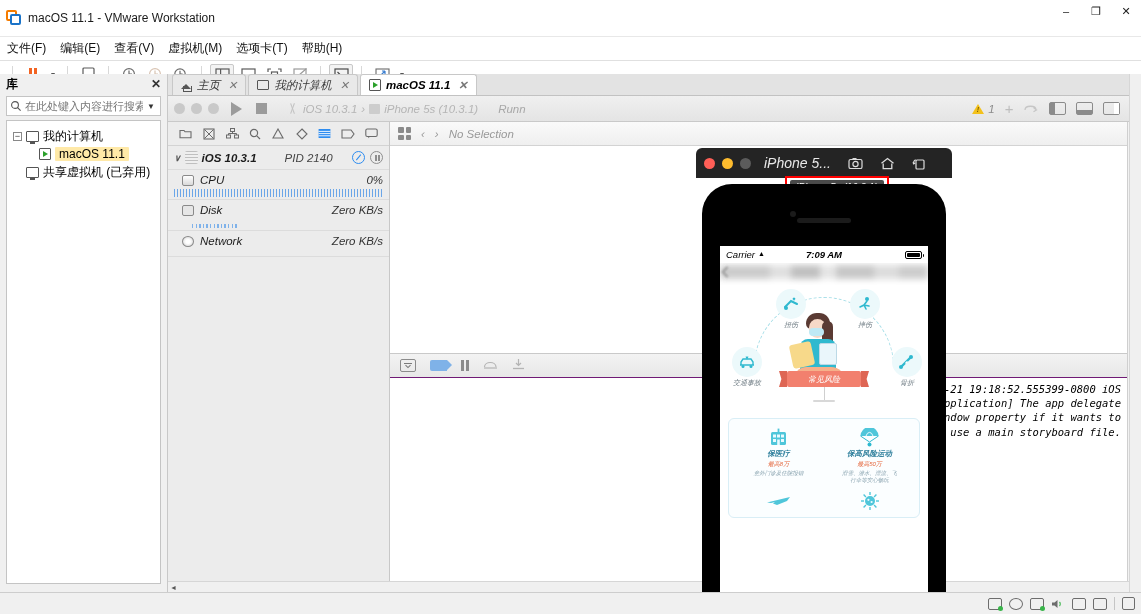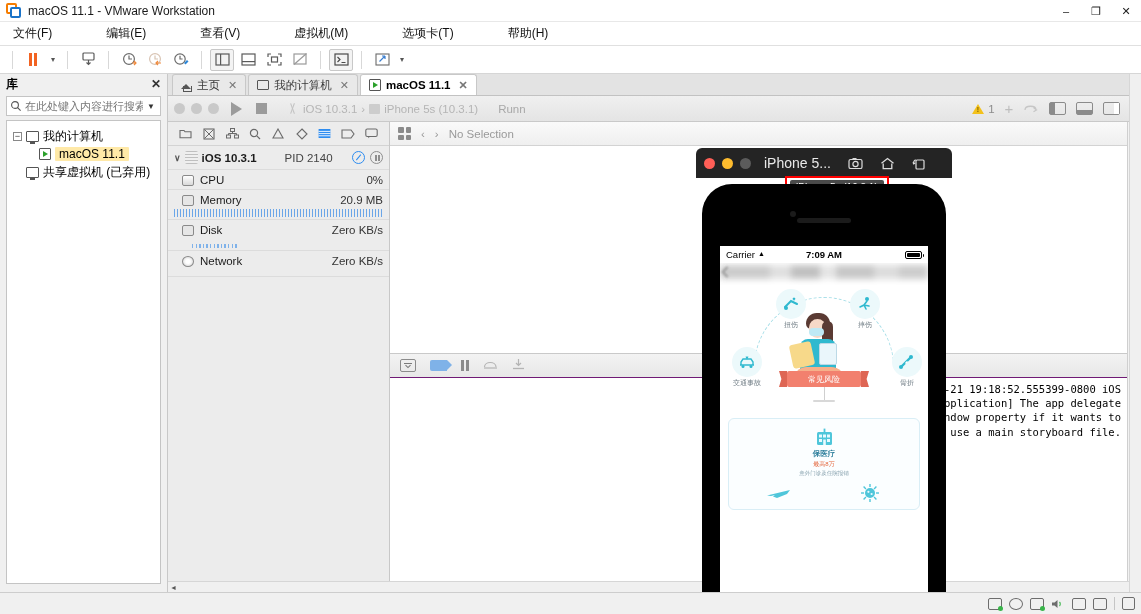--- a/index.html
+++ b/index.html
@@ -9,34 +9,33 @@
     font-family:"Liberation Sans", sans-serif;
     font-size:12px;
     background:#f0f0f0;
     overflow:hidden;
     position:relative;
     color:#000;
   }
 
   
   #vmware-titlebar{
-    height:22px; background:#ffffff; display:flex; align-items:center;
+    height:37px; background:#ffffff; display:flex; align-items:center;
     border-bottom:1px solid #e8e8e8; position:relative;
   }
   #vm-app-icon{ width:16px;height:16px;margin:0 6px 0 6px;position:relative;flex:none;}
   #vm-app-icon .sq1{position:absolute;left:0;top:0;width:11px;height:11px;border:2px solid #f57c00;border-radius:2px;}
   #vm-app-icon .sq2{position:absolute;left:4px;top:4px;width:11px;height:11px;border:2px solid #1a73c8;border-radius:2px;background:#fff;}
   #vm-title{font-size:12px;color:#1a1a1a;}
   #win-buttons{position:absolute;right:0;top:0;height:22px;display:flex;}
   .win-btn{width:30px;height:22px;display:flex;align-items:center;justify-content:center;font-size:11px;color:#222;}
 
   #vmware-menubar{
-    height:24px;background:#fff;display:flex;align-items:center;padding-left:6px;
+    height:24px;background:#fff;display:flex;align-items:center;
     border-bottom:1px solid #e0e0e0;
-    gap:40px;
   }
   .menu-item{padding:3px 7px;font-size:12px;color:#111;white-space:nowrap;}
 
   #vmware-toolbar{
     height:28px;background:#fff;display:flex;align-items:center;padding-left:6px;gap:2px;
     border-bottom:1px solid #d6d6d6;
   }
   .tb-sep{width:1px;height:18px;background:#d8d8d8;margin:0 6px;}
   .tb-btn{width:24px;height:22px;display:flex;align-items:center;justify-content:center;border-radius:2px;}
   .tb-caret{width:12px;height:22px;display:flex;align-items:center;justify-content:center;color:#555;font-size:8px;}
@@ -57,21 +56,21 @@
   #lib-tree{flex:1;background:#fff;border:1px solid #c4c4c4;margin:0 6px 8px 6px;padding:6px 4px;font-size:12px;}
   .tree-row{display:flex;align-items:center;height:18px;padding-left:2px;gap:4px;}
   .tw{width:9px;height:9px;border:1px solid #888;background:#fff;display:flex;align-items:center;justify-content:center;font-size:9px;line-height:7px;color:#333;flex:none;}
   .mono-ico{width:13px;height:11px;border:1.3px solid #555;border-radius:1px;flex:none;position:relative;}
   .mono-ico::after{content:"";position:absolute;left:3px;bottom:-3px;width:5px;height:2px;background:#555;}
   .vm-ico{width:12px;height:12px;border:1.3px solid #555;border-radius:1px;position:relative;flex:none;}
   .vm-ico .play{position:absolute;left:3px;top:2px;width:0;height:0;border-left:5px solid #2aa02a;border-top:3px solid transparent;border-bottom:3px solid transparent;}
   .sel{background:#ffe9a8;padding:0 4px;border-radius:1px;}
 
   
-  #guest{flex:1;position:relative;background:#ffffff;overflow:hidden;}
+  #guest{flex:1;position:relative;background:#ffffff;overflow:hidden;font-style:italic;}
 
   
   #xcode{position:absolute;inset:0;background:#f6f6f6;display:flex;flex-direction:column;}
   #xc-tabs{height:22px;background:#e3e3e3;display:flex;align-items:flex-end;padding-left:4px;border-bottom:1px solid #c2c2c2;}
   .xc-tab{height:21px;display:flex;align-items:center;gap:5px;padding:0 8px;font-size:11.5px;color:#3a3a3a;
     background:#e9e9e9;border:1px solid #c8c8c8;border-bottom:none;border-top-left-radius:3px;border-top-right-radius:3px;margin-right:2px;}
   .xc-tab.active{background:#fff;color:#000;font-weight:bold;}
   .xc-tab .tclose{font-size:11px;color:#777;margin-left:3px;}
   .home-ico{width:11px;height:11px;position:relative;flex:none;}
   .home-ico::before{content:"";position:absolute;left:0;top:4px;width:0;height:0;border-left:5.5px solid transparent;border-right:5.5px solid transparent;border-bottom:5px solid #555;}
@@ -492,25 +491,20 @@
                 <span class="circ pause"></span>
               </span>
             </div>
 
             <div class="grow">
               <span class="g-ico cpu"></span>
               <span class="lbl">CPU</span>
               <span class="val">0%</span>
             </div>
 
-            <div class="grow">
-              <span class="g-ico"></span>
-              <span class="lbl">Memory</span>
-              <span class="val">20.9 MB</span>
-            </div>
             <div class="spark"></div>
 
             <div class="grow">
               <span class="g-ico"></span>
               <span class="lbl">Disk</span>
               <span class="val">Zero KB/s</span>
             </div>
             <div class="spark low"></div>
 
             <div class="grow">
@@ -693,20 +687,33 @@
                         <rect x="4" y="11" width="3" height="3"></rect>
                         <rect x="12" y="11" width="3" height="3"></rect>
                         <rect x="8.2" y="11.5" width="2.6" height="5.5"></rect>
                       </g>
                       <rect x="8.6" y="0.6" width="1.8" height="3.4" fill="#4fc6da"></rect>
                     </svg>
                 </div>
                 <div class="cv-title">保医疗</div>
                 <div class="cv-amt">最高8万</div>
                 <div class="cv-desc">意外门诊及住院报销</div>
+              </div>
+              <div class="cov">
+                <div class="cv-ico">
+                  <svg width="21" height="19" viewBox="0 0 21 19">
+                      <path d="M1.5 8 A9 9 0 0 1 19.5 8 Z" fill="#4fc6da"></path>
+                      <path d="M1.5 8 L10.5 14 L19.5 8" fill="none" stroke="#2fb9cf" stroke-width="1"></path>
+                      <path d="M7 8 A4 7 0 0 1 14 8" fill="none" stroke="#eafaff" stroke-width="1"></path>
+                      <circle cx="10.5" cy="16.4" r="2" fill="#2fb9cf"></circle>
+                    </svg>
+                </div>
+                <div class="cv-title">保高风险运动</div>
+                <div class="cv-amt">最高50万</div>
+                <div class="cv-desc">滑雪、潜水、漂流、飞行伞等安心畅玩</div>
               </div>
             </div>
             <div class="card-row2">
               <div class="cov">
                 <div class="cv-ico">
                   <svg width="26" height="15" viewBox="0 0 26 15">
                       <path d="M1 9.5 L24 4 L21 8 L11 12 L7 10.5 L9 9 L5 10 Z" fill="#4fc6da"></path>
                     </svg>
                 </div>
               </div>

